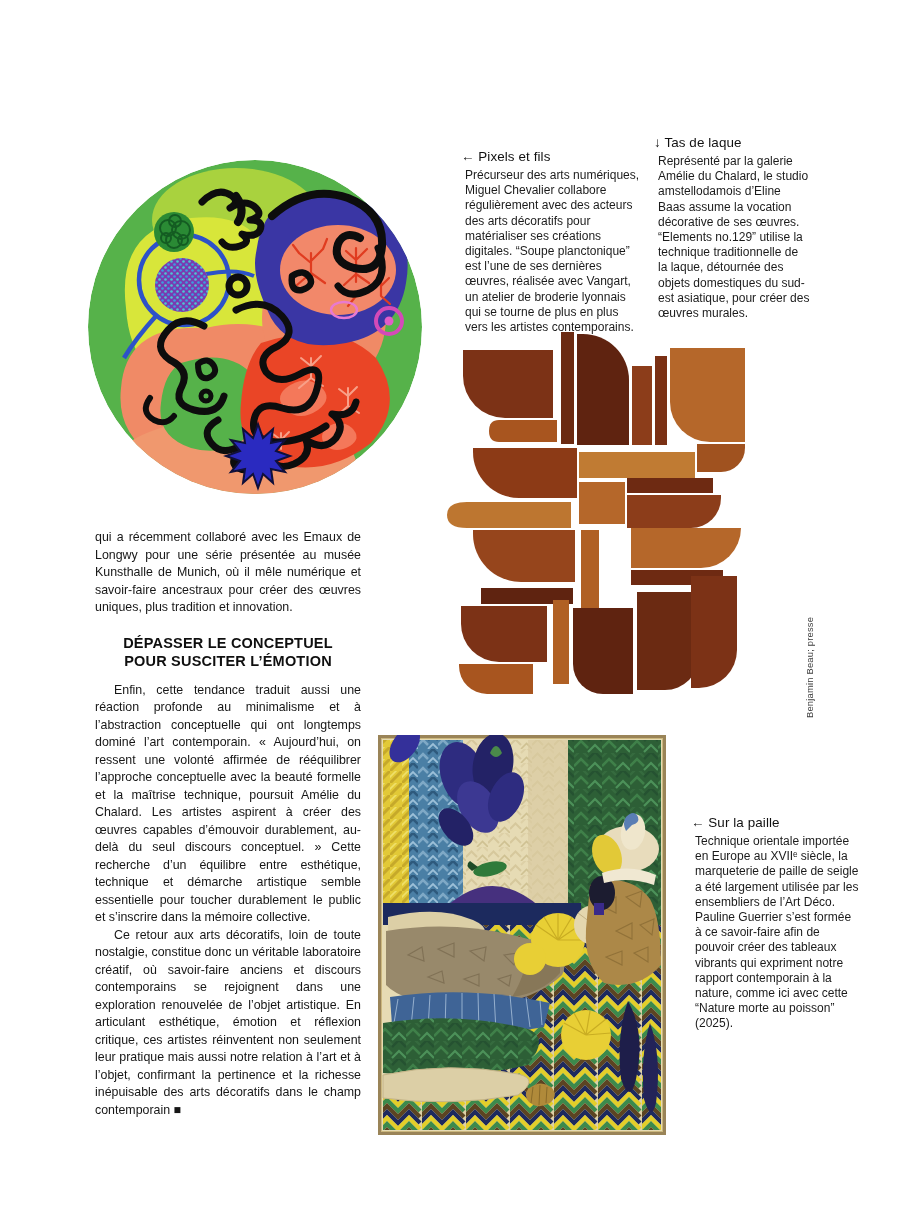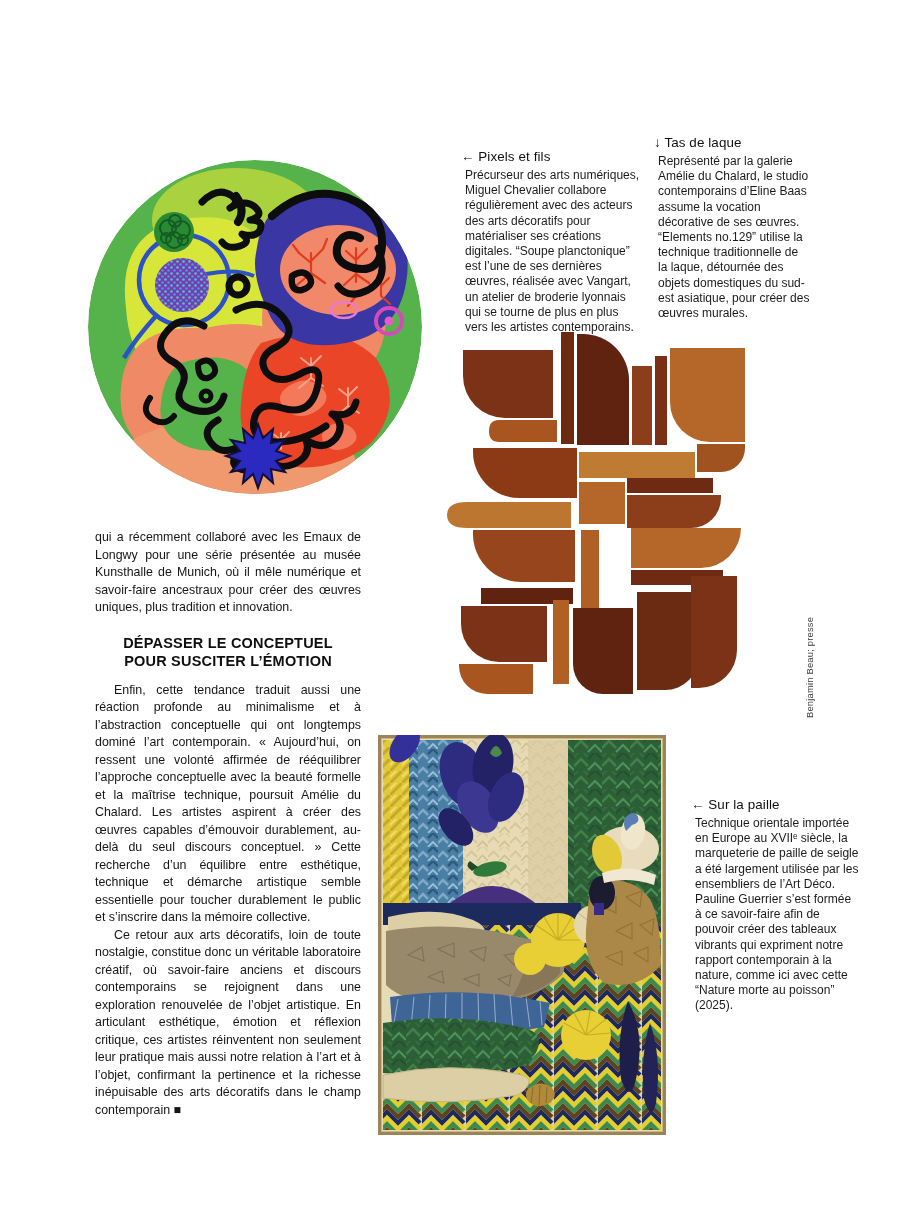--- a/index.html
+++ b/index.html
@@ -9,21 +9,21 @@
   figure{margin:0;padding:0;position:absolute;}
   .circle-art{left:86px;top:158px;width:338px;height:338px;}
   .sculpture{left:445px;top:332px;width:300px;height:368px;}
   .straw-art{left:378px;top:735px;width:288px;height:400px;}
 
   .caption{position:absolute;color:#1b1b1b;}
   .caption h3{font-size:13.4px;font-weight:400;margin:0 0 3px;letter-spacing:.1px;color:#101010;}
   .caption p{margin:4px;font-size:12px;line-height:15.2px;}
   .caption-pixels{left:461px;top:149px;width:183px;}
   .caption-laque{left:654px;top:135px;width:160px;}
-  .caption-paille{left:691px;top:797px;width:173px;}
+  .caption-paille{left:691px;top:815px;width:173px;}
 
   .text-col{position:absolute;left:95px;top:529px;width:266px;}
   .text-col p{margin:0;font-size:12.4px;line-height:17.5px;text-align:justify;color:#161616;}
   .text-col .p1{margin-bottom:17px;}
   .text-col h2{font-size:14.5px;line-height:18.5px;font-weight:700;text-align:center;margin:2px 0 11px;color:#0f0f0f;letter-spacing:.2px;}
   .indent{text-indent:19px;}
 
   .credit{position:absolute;left:804px;top:592px;height:126px;font-size:9.4px;color:#3d3d3d;
           writing-mode:vertical-rl;transform:rotate(180deg);letter-spacing:.2px;white-space:nowrap;}
 </style>
@@ -117,21 +117,21 @@
     </svg>
   </figure>
 
   <section class="caption caption-pixels">
     <h3><span>←</span> <span>Pixels et fils</span></h3>
     <p>Précurseur des arts numériques, Miguel Chevalier collabore régulièrement avec des acteurs des arts décoratifs pour matérialiser ses créations digitales. “Soupe planctonique” est l’une de ses dernières œuvres, réalisée avec Vangart, un atelier de broderie lyonnais qui se tourne de plus en plus vers les artistes contemporains.</p>
   </section>
 
   <section class="caption caption-laque">
     <h3><span>↓</span> <span>Tas de laque</span></h3>
-    <p>Représenté par la galerie Amélie du Chalard, le studio contemporains d’Eline Baas assume la vocation décorative de ses œuvres. “Elements no.129” utilise la technique traditionnelle de la laque, détournée des objets domestiques du sud-est asiatique, pour créer des œuvres murales.</p>
+    <p>Représenté par la galerie Amélie du Chalard, le studio amstellodamois d’Eline Baas assume la vocation décorative de ses œuvres. “Elements no.129” utilise la technique traditionnelle de la laque, détournée des objets domestiques du sud-est asiatique, pour créer des œuvres murales.</p>
   </section>
 
   <figure class="sculpture">
     <svg width="300" height="368" viewBox="0 0 300 368">
 
       <path d="M18,18 H108 V86 H60 A42,42 0 0 1 18,44 Z" fill="#7c3216"></path>
       <path d="M54,88 H112 V110 H54 Q44,110 44,99 Q44,88 54,88 Z" fill="#a8551f"></path>
       <rect x="116" y="0" width="13" height="112" fill="#6b2a12"></rect>
       <path d="M132,2 H138 A46,46 0 0 1 184,48 V113 H132 Z" fill="#5f2310"></path>
       <rect x="187" y="34" width="20" height="79" fill="#8c3d1a"></rect>

